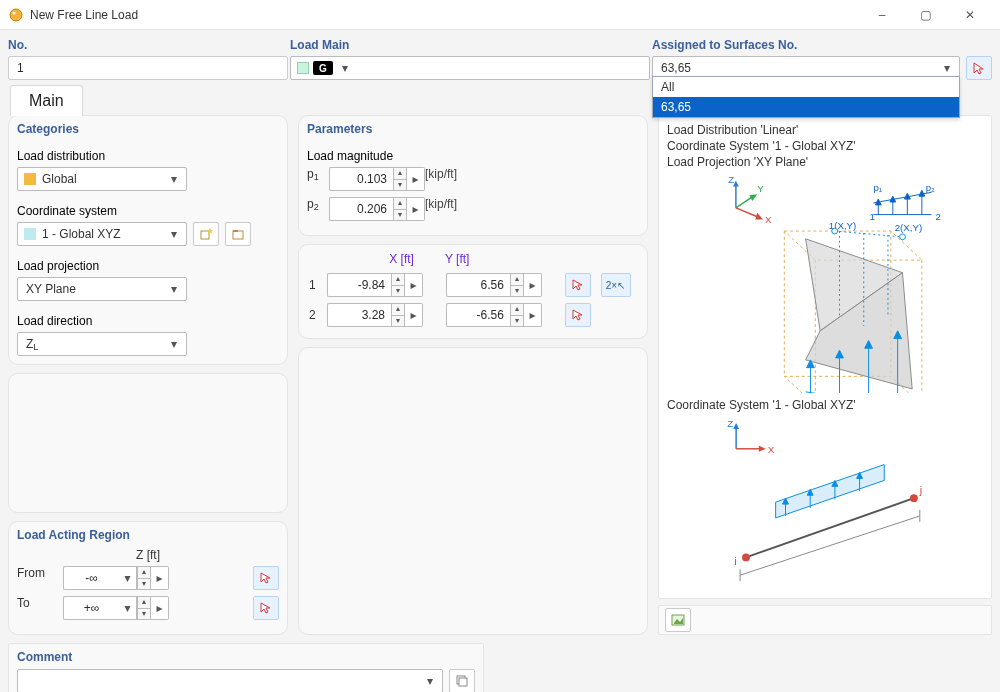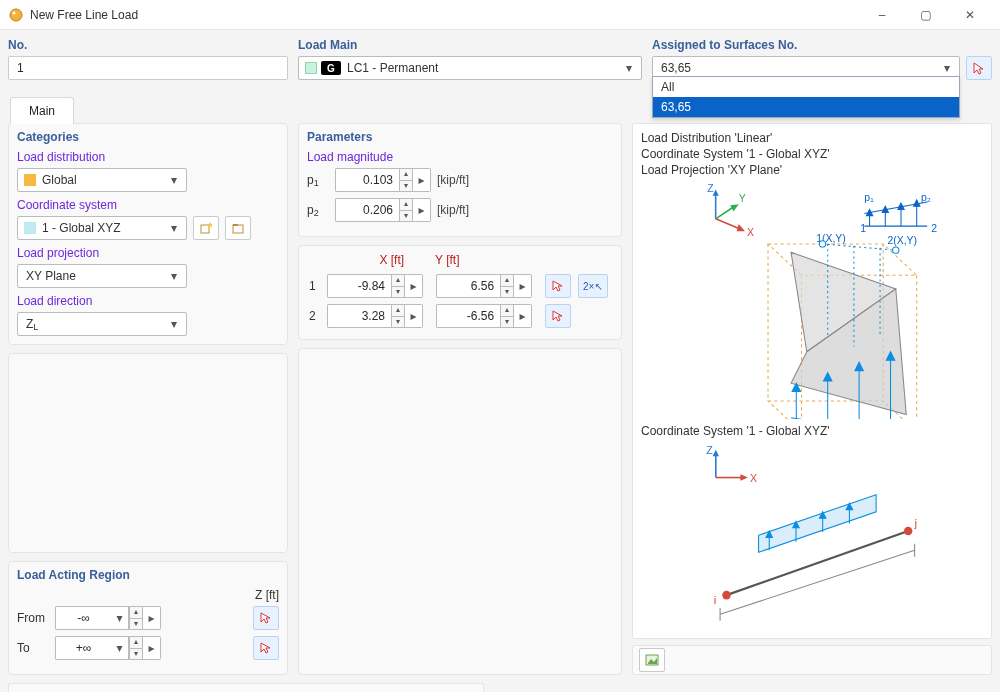--- a/index.html
+++ b/index.html
@@ -3,76 +3,76 @@
 <meta charset="utf-8">
 <style>
   * { box-sizing: border-box; }
   body { margin:0; font-family: "Segoe UI", Arial, sans-serif; font-size:12px; color:#333; background:#fff; width:1000px; height:692px; overflow:hidden; }
   .titlebar { display:flex; align-items:center; height:30px; padding:0 8px; border-bottom:1px solid #e5e5e5; }
   .titlebar .icon { width:16px; height:16px; margin-right:6px; display:flex; align-items:center; justify-content:center;}
   .titlebar .title { flex:1; font-size:12px; color:#333; }
   .titlebar .winbtn { width:44px; height:30px; display:flex; align-items:center; justify-content:center; color:#555; }
   .workarea { display:flex; flex-direction:column; height:calc(100% - 30px); }
   .content { flex:1; background:#f4f4f4; padding:8px 8px 6px 8px; display:flex; flex-direction:column; gap:0; position:relative; }
-  .row1 { display:flex; gap:10px; margin-bottom:16px; }
+  .row1 { display:flex; gap:2px; margin-bottom:4px; }
   .section-head { color:#3a5f9a; font-weight:600; font-size:12px; margin-bottom:4px; }
   .colNo { width:280px; }
   .colLC { flex:1; }
   .colAssign { width:340px; position:relative; }
   .field { background:#fff; border:1px solid #ccc; border-radius:2px; height:24px; display:flex; align-items:center; padding:0 6px; }
   .field input { border:none; outline:none; width:100%; font:inherit; color:#2a2a2a; background:transparent; }
   .combo { background:#fff; border:1px solid #bbb; border-radius:2px; height:24px; display:flex; align-items:center; padding:0 4px 0 6px; gap:4px; }
   .combo .txt { flex:1; padding:0 2px; }
   .chev { width:16px; height:16px; display:flex; align-items:center; justify-content:center; color:#555; }
   .combo-sm { width:170px; }
   .tabs { display:flex; gap:0; margin:0 0 0 2px; }
-  .tab { background:#fff; border:1px solid #d9d9d9; border-bottom:none; padding:6px 18px 6px 18px; border-radius:3px 3px 0 0; font-size:12px; color:#222; position:relative; top:1px; }
+  .tab { background:#fff; border:1px solid #d9d9d9; border-bottom:none; padding:6px 18px 6px 18px; border-radius:3px 3px 0 0; font-size:16px; color:#222; position:relative; top:1px; }
   .mainrow { display:flex; gap:10px; flex:1; min-height:0; }
   .leftcol { width:280px; display:flex; flex-direction:column; gap:8px; }
-  .midcol { width:324px; display:flex; flex-direction:column; gap:8px; }
+  .midcol { width:350px; display:flex; flex-direction:column; gap:8px; }
   .rightcol { flex:1; display:flex; flex-direction:column; gap:6px; min-width:0;}
-  .panel { border:1px solid #e4e4e4; border-radius:4px; background:#f9f9f9; padding:6px 8px 8px 8px; }
+  .panel { border:1px solid #e4e4e4; border-radius:10px; background:#f9f9f9; padding:6px 8px 8px 8px; }
   .panel .phead { color:#3a5f9a; font-weight:600; margin-bottom:6px; }
-  .lbl { color:#6d28d9; margin:6px 0 4px 0; }
+  .lbl { color:#000000; margin:13px 0 4px 0; }
   .inline-combo { display:flex; align-items:flex-start; gap:6px; }
   .smallbtn { width:26px; height:24px; border:1px solid #c9c9c9; background:#fff; border-radius:2px; display:flex; align-items:center; justify-content:center; }
-  .paramrow { display:flex; align-items:center; gap:6px; margin-bottom:6px; }
+  .paramrow { display:flex; margin-bottom:6px; }
   .paramrow .plabel { width:22px; }
   .numfield { display:flex; align-items:center; }
   .numfield input { width:64px; height:24px; border:1px solid #bbb; border-right:none; text-align:right; padding:0 6px; font:inherit; color:#2a2a2a; border-radius:2px 0 0 2px; }
   .spin { width:14px; display:flex; flex-direction:column; }
   .spin div { height:12px; border:1px solid #bbb; background:#f7f7f7; font-size:8px; line-height:9px; text-align:center; color:#555; }
   .spin div:first-child { border-bottom:none; border-radius:0; }
   .arrowbtn { width:18px; height:24px; border:1px solid #bbb; border-left:none; display:flex; align-items:center; justify-content:center; background:#fff; color:#555; border-radius:0 2px 2px 0;}
   .unit { color:#444; }
   table.loc { border-collapse:collapse; width:100%; }
-  table.loc th { font-weight:normal; color:#b91c1c; padding-bottom:4px; }
+  table.loc th { font-weight:normal; color:#6d28d9; padding-bottom:4px; }
   table.loc td { padding:3px 2px; vertical-align:middle; }
   .locidx { width:18px; text-align:left; color:#333; }
   .pickbtn { width:26px; height:24px; border:1px solid #b8d2f4; background:#e8f2ff; border-radius:2px; display:flex; align-items:center; justify-content:center; }
   .grow { flex:1; }
   .commentpanel { padding:6px 8px; border:1px solid #e4e4e4; background:#f9f9f9; border-radius:2px; }
   .commentpanel .phead { color:#3a5f9a; font-weight:600; margin-bottom:5px; }
   .commentrow { display:flex; gap:6px; align-items:center; }
   .commentrow .combo { flex:1; }
   .previewpanel { flex:1; border:1px solid #e4e4e4; background:#fff; border-radius:2px; padding:6px 8px; display:flex; flex-direction:column; min-height:0;}
   .pv-caption { font-size:12px; color:#333; line-height:1.35; }
   .svgwrap { flex:1; min-height:0; }
   .dropdown { position:absolute; top:20px; left:0; right:0; background:#fff; border:1px solid #9aa7bb; box-shadow:0 2px 4px rgba(0,0,0,0.15); z-index:50; }
   .dropdown .opt { padding:3px 8px; cursor:default; }
   .dropdown .opt.sel { background:#0a63c8; color:#fff; }
   .colorbox { width:12px; height:12px; display:inline-block; }
   .lc-g { width:20px; height:14px; background:#000; color:#fff; display:inline-flex; align-items:center; justify-content:center; font-size:10px; font-weight:bold; border-radius:2px;}
   .sub { font-size:9px; position:relative; top:2px; }
-  .region-row { display:flex; align-items:center; margin-bottom:6px;}
+  .region-row { display:flex; gap:8px; margin-bottom:6px;}
   .region-row .rlabel { width:38px; }
   .infinput-wrap { display:flex; align-items:center; }
   .infinput { width:56px; height:24px; border:1px solid #bbb; border-right:none; text-align:center; font:inherit; color:#2a2a2a; border-radius:2px 0 0 2px;}
   .chevsmall { width:18px; height:24px; border:1px solid #bbb; background:#fff; display:flex; align-items:center; justify-content:center; color:#555;}
-  .regionhead { text-align:right; margin-bottom:4px; }
+  .regionhead { text-align:center; margin-bottom:4px; }
   .right-bottom { height:30px; border:1px solid #e4e4e4; background:#fafafa; border-radius:2px; display:flex; align-items:center; padding:0 6px;}
   .assign-top { position:relative; }
   .assign-combo { position:relative; }
 </style>
 </head>
 <body>
 
 <div class="titlebar">
   <span class="icon">
     <svg width="16" height="16">
@@ -94,21 +94,20 @@
       <div class="section-head">No.</div>
       <div class="field">
         <input value="1" style="">
       </div>
     </div>
     <div class="colLC">
       <div class="section-head">Load Main</div>
       <div class="combo">
         <span class="colorbox" style="background:#c8f3dc;border:1px solid #8fd4ad;"></span>
         <span class="lc-g">G</span>
-        <span class="txt">LC1 - Permanent</span>
         <span class="chev">▾</span>
       </div>
     </div>
     <div class="colAssign">
       <div class="section-head">Assigned to Surfaces No.</div>
       <div class="assign-top" style="display:flex; gap:6px;border-radius:7px;">
         <div class="assign-combo" style="flex:1;">
           <div class="combo" style="width:100%;">
             <span class="txt">63,65</span>
             <span class="chev">▾</span>

